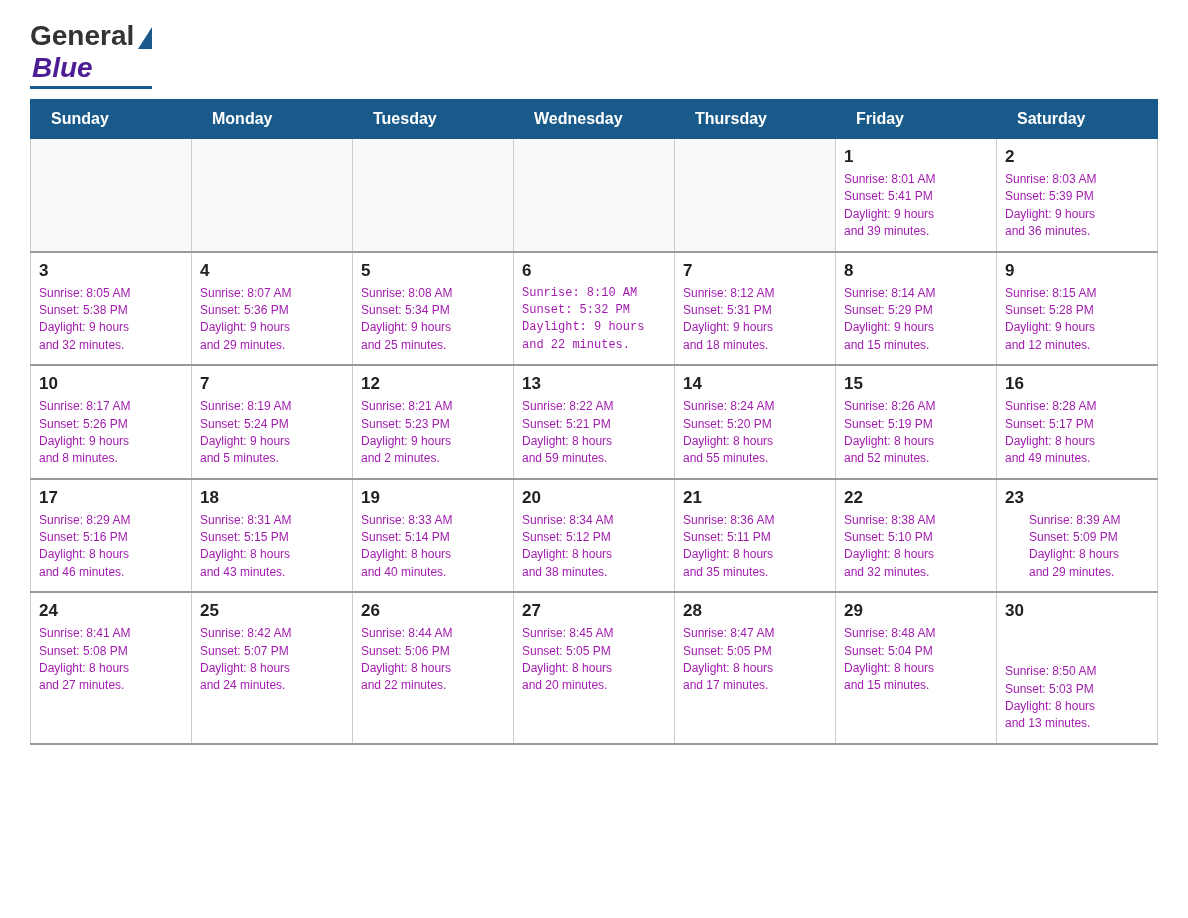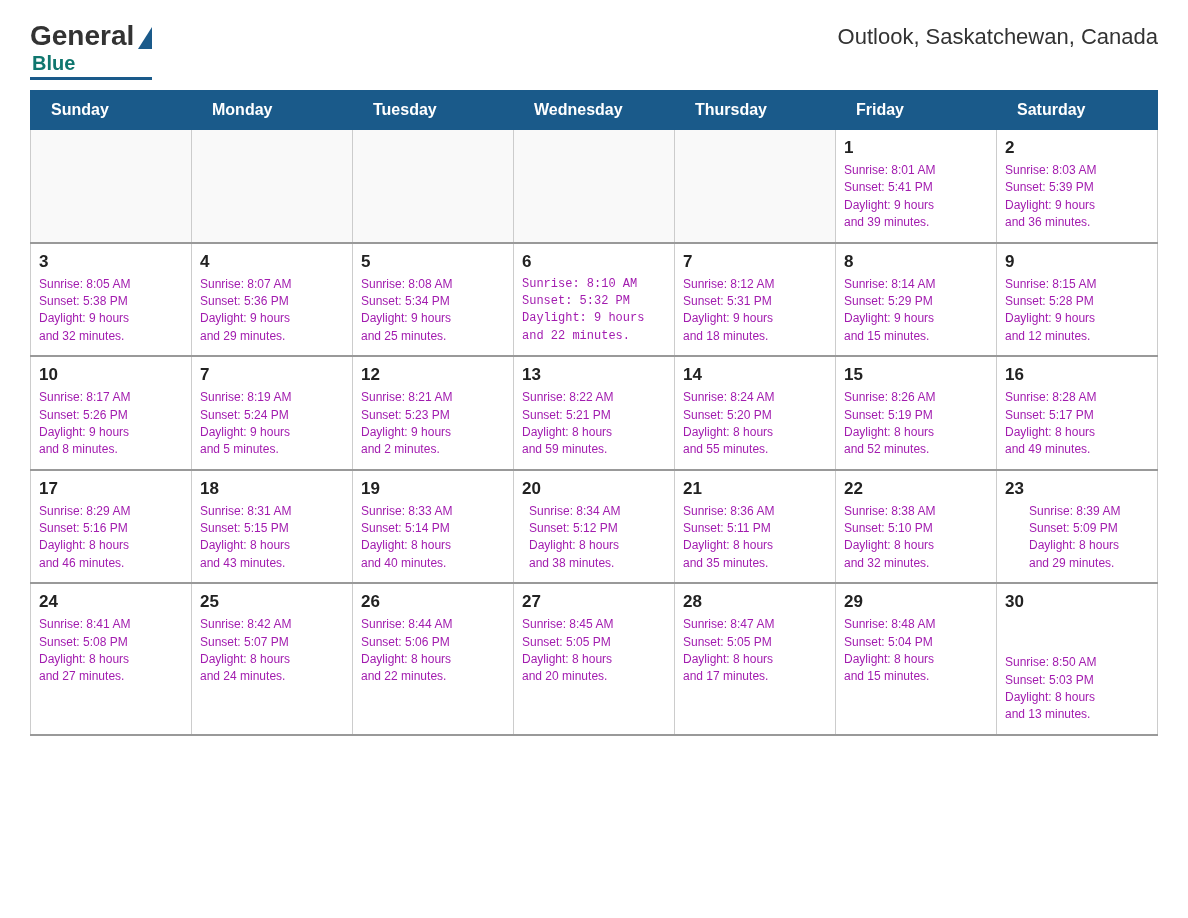--- a/index.html
+++ b/index.html
@@ -34,24 +34,25 @@
     .logo-triangle {
       width: 0;
       height: 0;
       border-left: 14px solid transparent;
       border-right: 0px solid transparent;
       border-bottom: 22px solid #1a5a8a;
       margin-left: 4px;
       margin-top: 4px;
     }
     .logo-blue {
-      font-size: 20px;
-      font-weight: bold;
-      color: #0f766e;
+      font-size: 28px;
+      font-weight: bold;
+      color: #4c1d95;
       margin-left: 2px;
+      font-style: italic;
     }
     .logo-underline {
       width: 100%;
       height: 3px;
       background: #1a5a8a;
       margin-top: 2px;
     }
     .title-area {
       text-align: right;
     }
@@ -115,21 +116,20 @@
     <div class="logo-top">
       <span class="logo-general">General</span>
       <div class="logo-triangle"></div>
     </div>
     <div style="display:flex; align-items:center; margin-top:0px;">
       <span class="logo-blue">Blue</span>
     </div>
     <div class="logo-underline"></div>
   </div>
   <div class="title-area">
-    <div class="location">Outlook, Saskatchewan, Canada</div>
   </div>
 </div>
 
 <table class="calendar">
   <thead>
     <tr>
       <th>Sunday</th>
       <th>Monday</th>
       <th>Tuesday</th>
       <th>Wednesday</th>
@@ -279,21 +279,21 @@
         </td>
         <td>
           <div class="day-number">19</div>
           <div class="day-info" style="white-space: pre-line;">Sunrise: 8:33 AM
 Sunset: 5:14 PM
 Daylight: 8 hours
 and 40 minutes.</div>
         </td>
         <td>
           <div class="day-number">20</div>
-          <div class="day-info" style="white-space: pre-line; margin-left: 7px;">Sunrise: 8:34 AM
+          <div class="day-info" style="white-space: pre-line;">Sunrise: 8:34 AM
 Sunset: 5:12 PM
 Daylight: 8 hours
 and 38 minutes.</div>
         </td>
         <td>
           <div class="day-number">21</div>
           <div class="day-info" style="white-space: pre-line;">Sunrise: 8:36 AM
 Sunset: 5:11 PM
 Daylight: 8 hours
 and 35 minutes.</div>

